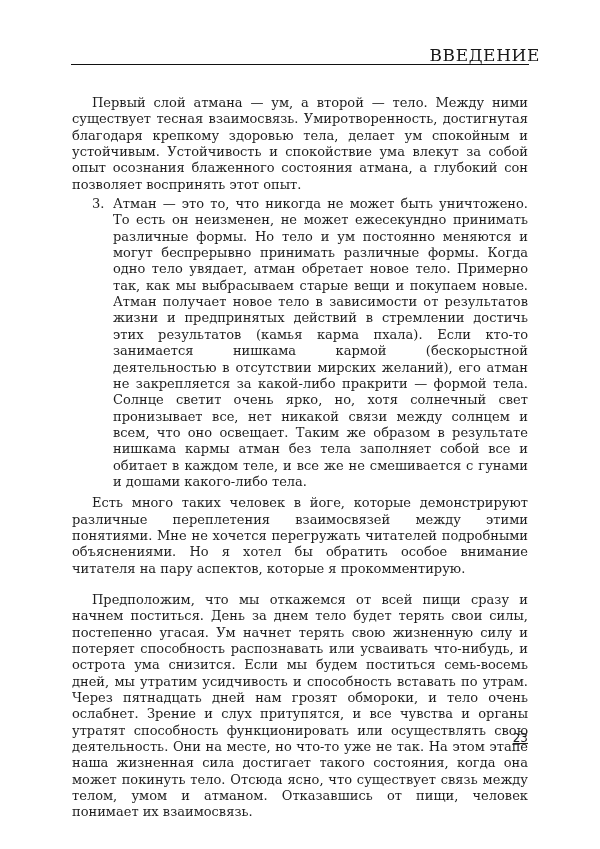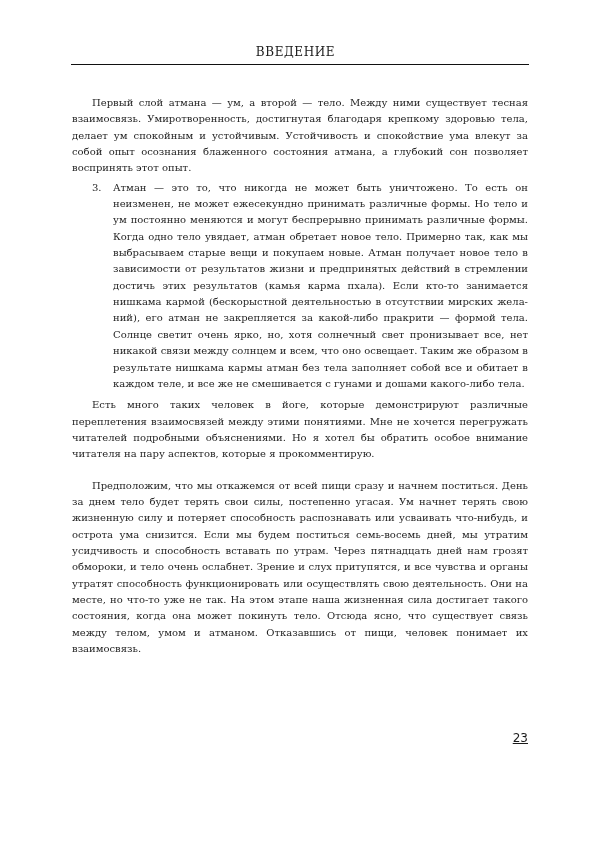--- a/index.html
+++ b/index.html
@@ -1,22 +1,22 @@
 <!DOCTYPE html>
 <html><head>
   <meta charset="utf-8">
   <style>
     html, body { margin: 0; padding: 0; background: #ffffff; }
     body { width: 600px; height: 849px; position: relative; overflow: hidden;
            font-family: "DejaVu Serif", "Liberation Serif", serif; color: #1e1e1e; }
     .page { position: absolute; left: 0; top: 0; width: 600px; height: 849px; background: #fff; }
-    .running-head { position: absolute; left: 67px; width: 457px; top: 45px; text-align: center;
-                    font-size: 12px; letter-spacing: 0.6px; color: #1a1a1a; }
+    .running-head { position: absolute; left: 83px; width: 457px; top: 45px; text-align: right;
+                    font-size: 17px; letter-spacing: 0.6px; color: #1a1a1a; }
     .rule { position: absolute; left: 71px; width: 458px; top: 64px; height: 0; border-top: 1.3px solid #111; }
-    .body { position: absolute; left: 72px; width: 456px; top: 95px; font-size: 10px; line-height: 16.35px;
+    .body { position: absolute; left: 72px; width: 456px; top: 95px; font-size: 13px; line-height: 16.35px;
             text-align: justify; hyphens: manual; }
     .para { margin: 0; text-indent: 20px; }
     .para + .para { margin-top: 15px; }
     .list-item { position: relative; margin: 3px 0 5px 41px; text-indent: 0; }
     .list-num { position: absolute; left: -21px; top: 0; }
     .folio { position: absolute; left: 71px; width: 457px; top: 731px; text-align: right;
              font-family: "DejaVu Sans", "Liberation Sans", sans-serif; font-size: 12px; color: #1a1a1a; text-decoration: underline; }
   </style>
 </head>
 <body>

